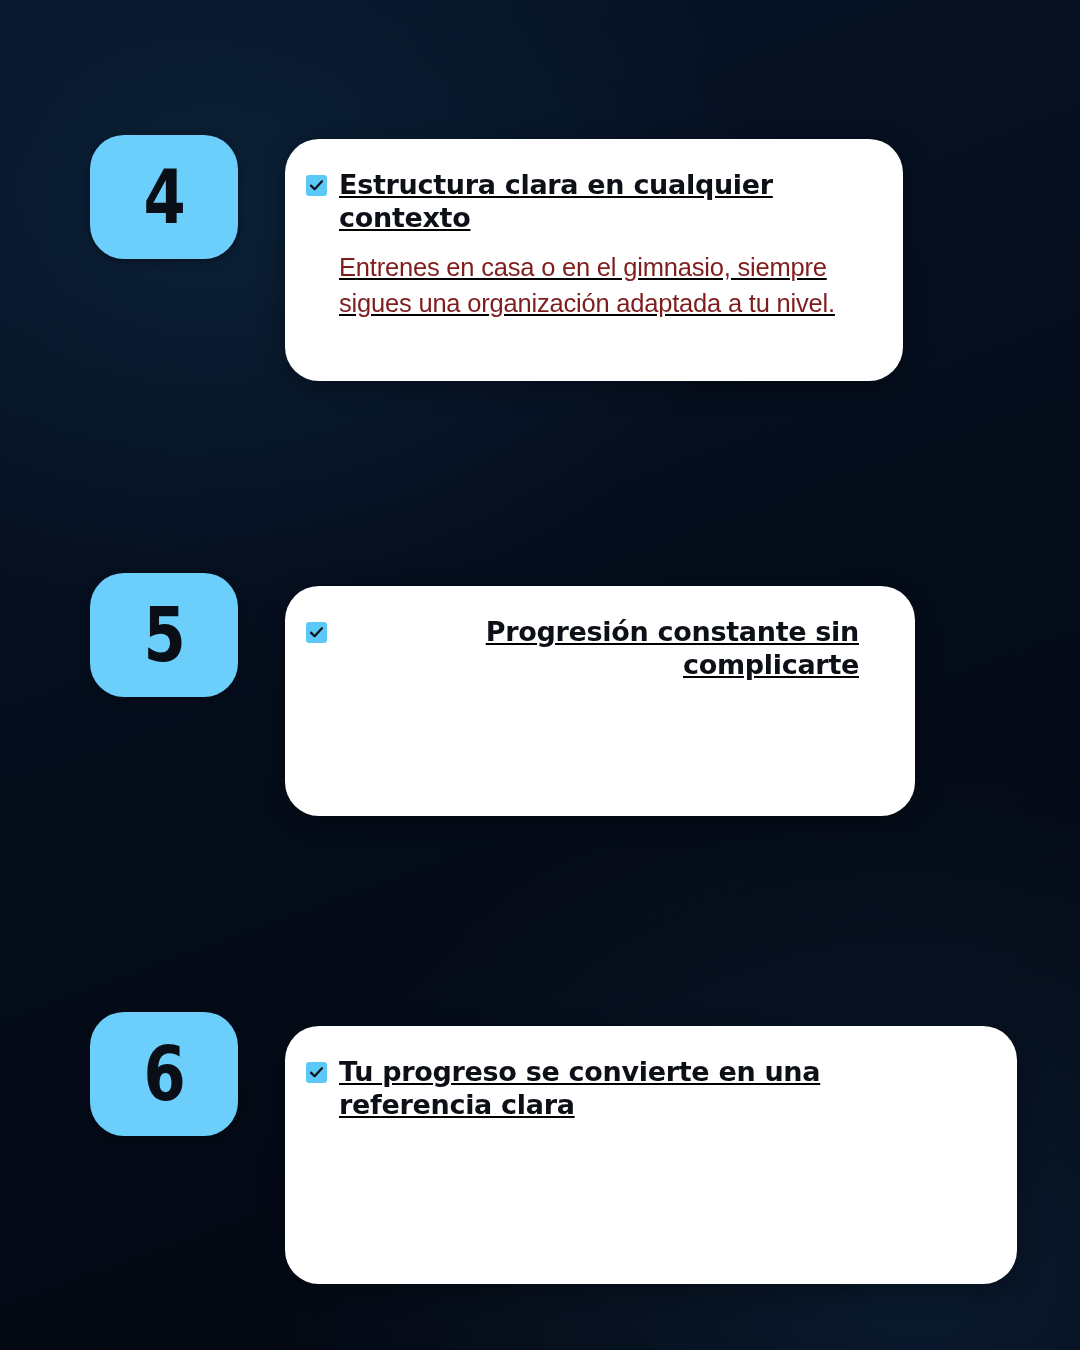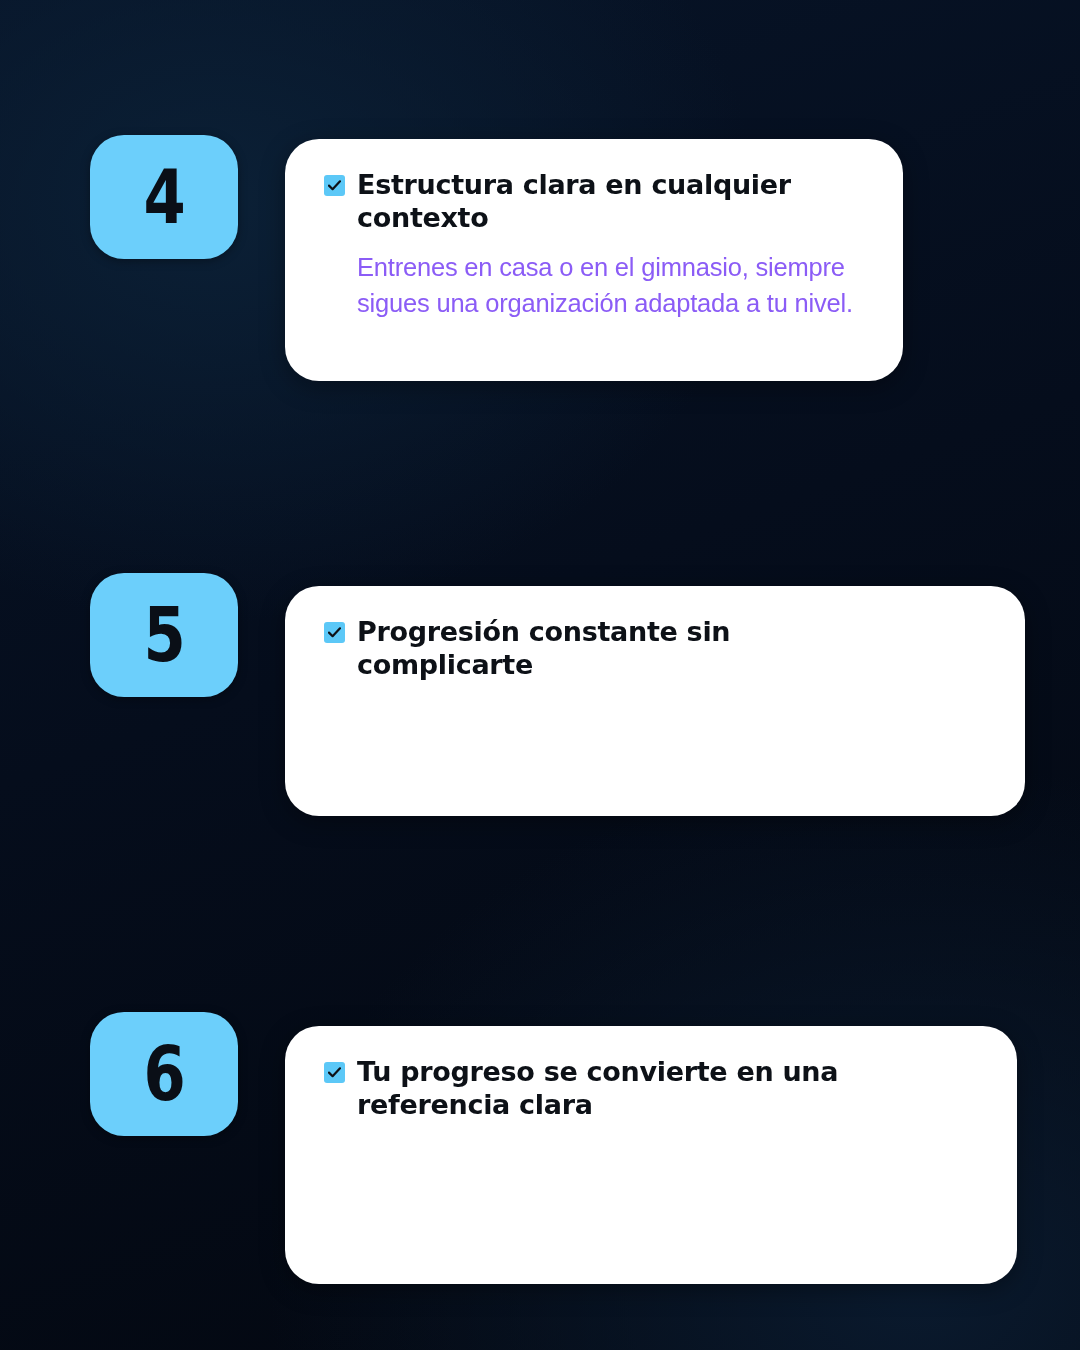--- a/index.html
+++ b/index.html
@@ -62,26 +62,27 @@
     color: #0a0f17;
     letter-spacing: -1px;
     transform: scaleX(0.82);
   }
 
   .card {
     position: absolute;
     left: 285px;
     background: #ffffff;
     border-radius: 34px;
-    padding: 30px 34px 34px 39px;
+    padding: 30px 34px 34px 21px;
     box-shadow: 0 6px 24px rgba(0,0,0,0.35);
+    text-decoration: underline;
   }
 
   .card-1 { top: 139px;  width: 618px; min-height: 242px; }
-  .card-2 { top: 586px;  width: 740px; min-height: 230px; }
+  .card-2 { top: 586px;  width: 630px; min-height: 230px; text-align: right; }
   .card-3 { top: 1026px; width: 732px; min-height: 258px; }
 
   .card-head {
     display: flex;
     align-items: flex-start;
     gap: 12px;
   }
 
   .check {
     flex: 0 0 auto;
@@ -106,21 +107,21 @@
     letter-spacing: -0.3px;
     max-width: 520px;
   }
 
   .card-body {
     margin-top: 14px;
     margin-left: 33px;
     font-family: "Liberation Sans", sans-serif;
     font-size: 25.5px;
     line-height: 1.42;
-    color: #8b5cf6;
+    color: #7f1d1d;
     letter-spacing: -0.2px;
     max-width: 560px;
   }
 </style>
 </head>
 <body>
 
 <div class="page">
   <div class="steps">
 

